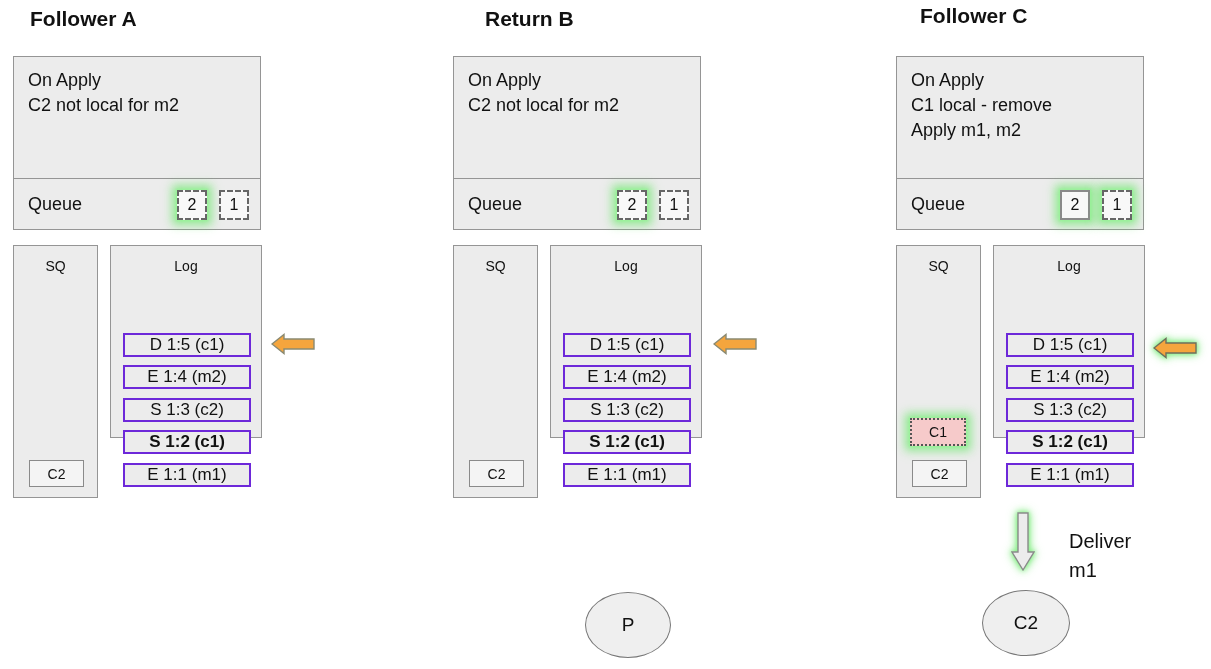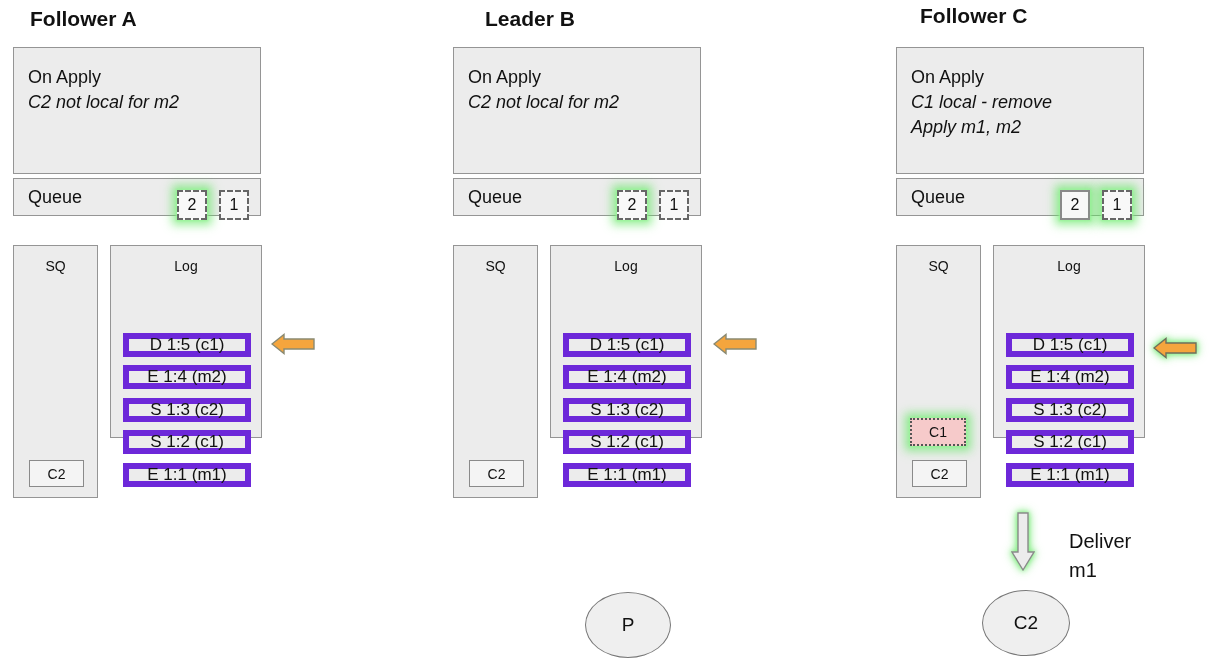--- a/index.html
+++ b/index.html
@@ -1,37 +1,37 @@
 <!DOCTYPE html>
 <html><head>
 <meta charset="utf-8">
 <style>
   html, body { margin: 0; padding: 0; background: #ffffff; }
   body { font-family: "Liberation Sans", "DejaVu Sans", sans-serif; color: #111; }
   .canvas { position: relative; width: 1211px; height: 669px; background: #fff; overflow: hidden; }
   .node { position: absolute; top: 0; width: 248px; height: 669px; }
   .title { position: absolute; font-size: 21px; font-weight: bold; white-space: nowrap; text-align: center; }
   .panel { position: absolute; background: #ececec; border: 1px solid #959595; box-sizing: border-box; }
-  .onapply { left: 0; top: 47px; width: 248px; height: 127px; padding: 17px 10px 0 14px; font-size: 18px; line-height: 25px; }
-  .note { font-style: italic; }
-  .queue { left: 0; top: 178px; width: 248px; height: 38px; }
+  .onapply { left: 0; top: 56px; width: 248px; height: 127px; padding: 11px 10px 0 14px; font-size: 18px; line-height: 25px; }
+  .note { }
+  .queue { left: 0; top: 178px; width: 248px; height: 52px; }
   .queue-label { position: absolute; left: 14px; top: 50%; transform: translateY(-50%); font-size: 18px; }
   .qitem { position: absolute; top: 11px; width: 30px; height: 30px; background: #f8f8f8;
            display: flex; align-items: center; justify-content: center; font-size: 16px; box-sizing: border-box; }
   .qitem.dashed { border: 2px dashed #666; }
   .qitem.solid  { border: 2px solid #8a8a8a; }
   .q2 { right: 53px; } .q1 { right: 11px; }
   .glow { box-shadow: 0 0 2px 1px #9bf49b, 0 0 9px 5px rgba(97,230,97,0.65); }
   .svg-glow { filter: drop-shadow(0 0 2px #8df08d) drop-shadow(0 0 4px rgba(97,230,97,0.85)); }
   .sqbox { left: 0; top: 245px; width: 85px; height: 253px; }
   .logbox { left: 97px; top: 245px; width: 152px; height: 193px; }
   .box-label { position: absolute; top: 12px; width: 100%; text-align: center; font-size: 14px; }
-  .entry { position: absolute; left: 12px; width: 128px; height: 24px; background: #ececec; border: 6px solid #6d28d9;
+  .entry { position: absolute; left: 12px; width: 128px; height: 24px; background: #ececec; border: 2px solid #6d28d9;
            display: flex; align-items: center; justify-content: center; font-size: 17px; box-sizing: border-box; }
-  .e0 { top: 87px; } .e1 { top: 119px; } .e2 { top: 152px; } .e3 { top: 184px; } .e4 { top: 217px; }
+  .e0 { top: 87px; } .e1 { top: 119px; } .e2 { top: 152px; } .e3 { top: 184px; font-weight: bold; } .e4 { top: 217px; }
   .sq-item { position: absolute; left: 15px; width: 55px; height: 27px; background: #f4f4f4; border: 1px solid #8a8a8a;
              display: flex; align-items: center; justify-content: center; font-size: 14px; box-sizing: border-box; }
   .sq-c2 { top: 214px; }
   .sq-item.removed { left: 13px; width: 56px; height: 28px; top: 172px; background: #f6caca; border: 2px dotted #555; }
   .apply-arrow { position: absolute; left: 258px; top: 333px; width: 44px; height: 22px; }
   .down-arrow { position: absolute; left: 115px; top: 512px; width: 24px; height: 60px; }
   .deliver { position: absolute; left: 173px; top: 527px; font-size: 20px; line-height: 29px; }
   .client { position: absolute; width: 86px; height: 64px; border-radius: 50%; background: #efefef; border: 1px solid #777;
             display: flex; align-items: center; justify-content: center; font-size: 19px; }
 </style>
@@ -69,21 +69,21 @@
     </div>
 
     <div class="apply-arrow">
       <svg width="44" height="22" viewBox="0 0 44 22">
         <path d="M1 11 L13 1.5 L13 6 L43 6 L43 16 L13 16 L13 20.5 Z" fill="#f5a53d" stroke="#8a8a72" stroke-width="1.4"></path>
       </svg>
     </div>
   </div>
 
   <div class="node" style="left:453px">
-    <div class="title" style="left:32px; top:7px">Leader B</div>
+    <div class="title" style="left:32px; top:7px">Return B</div>
 
     <div class="panel onapply">
       <div>On Apply</div>
       <div class="note">C2 not local for m2</div>
     </div>
 
     <div class="panel queue">
       <span class="queue-label">Queue</span>
       <div class="qitem dashed glow q2">2</div>
       <div class="qitem dashed q1">1</div>

